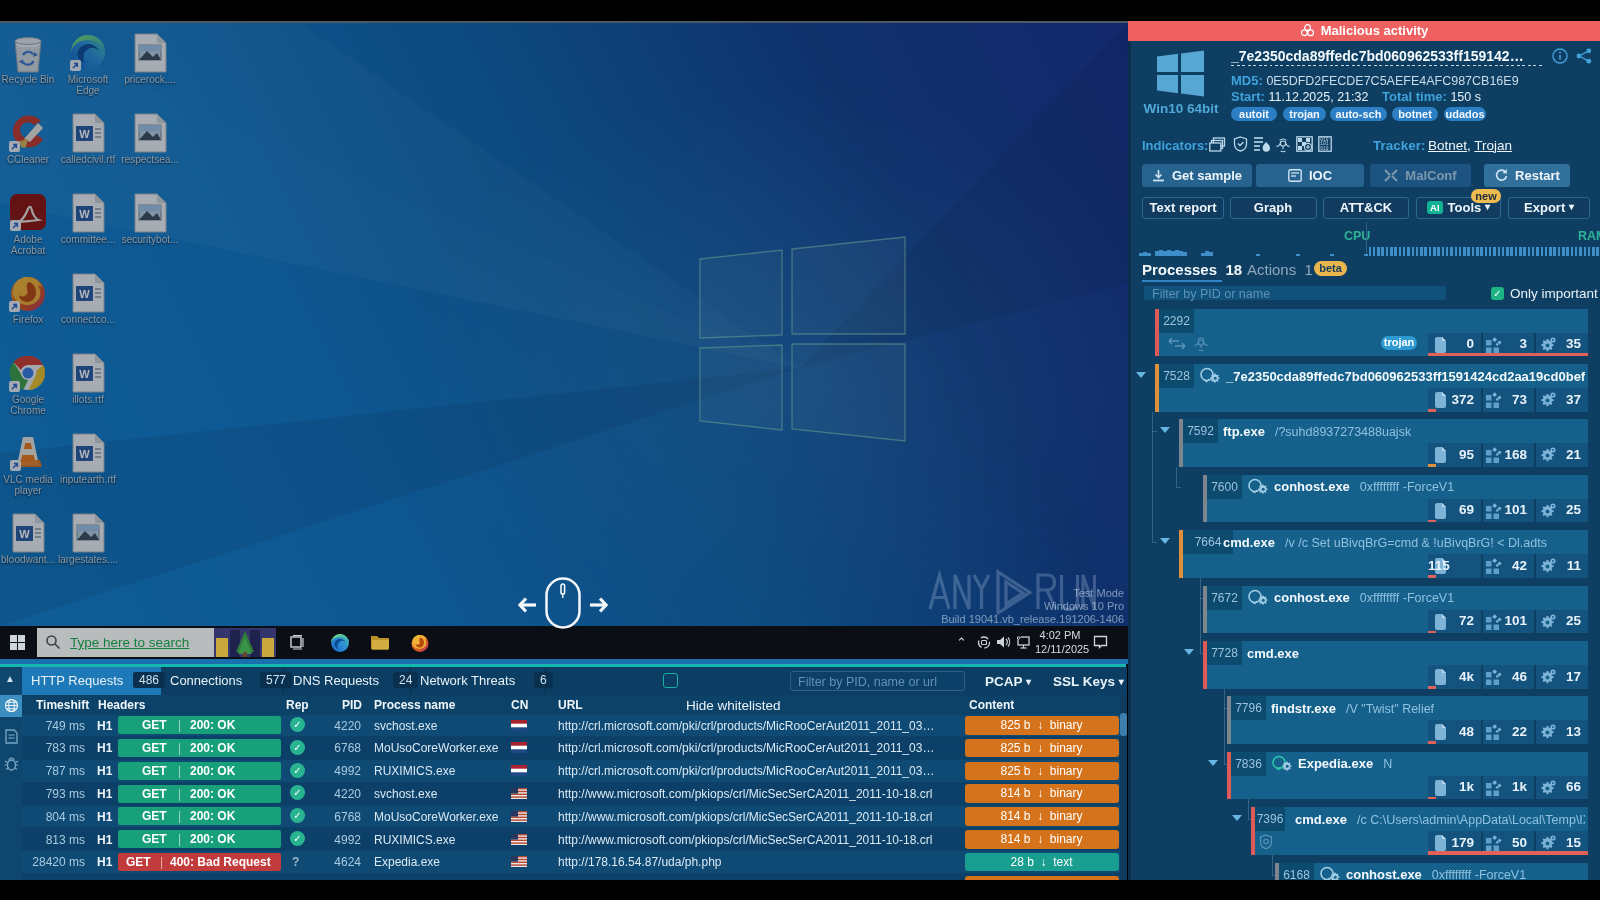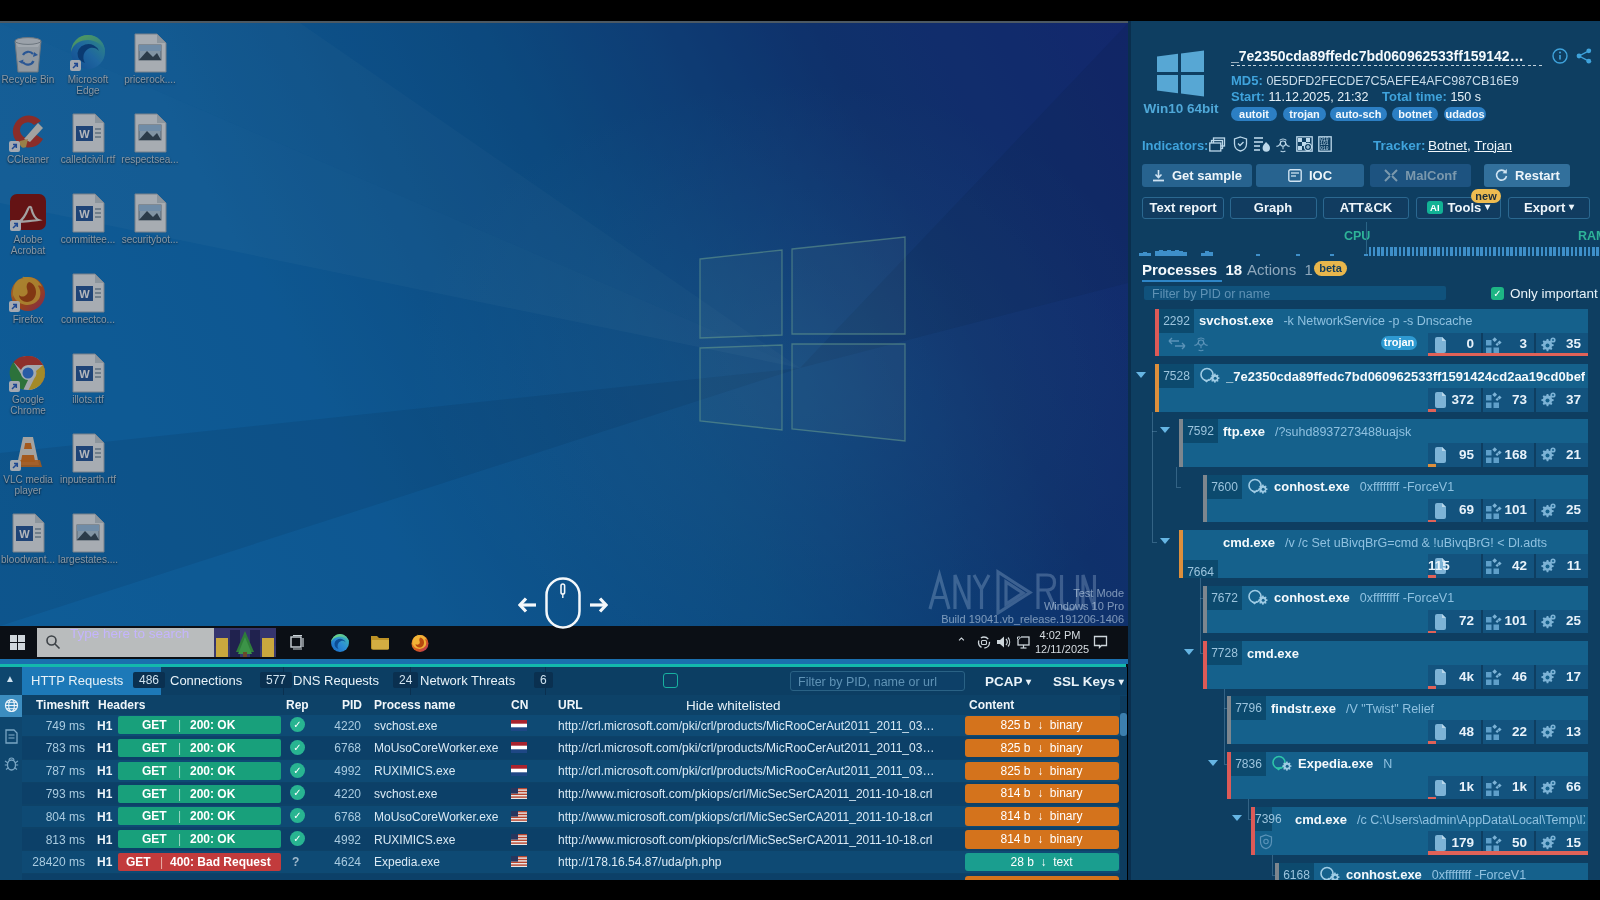--- a/index.html
+++ b/index.html
@@ -14,21 +14,21 @@
   linear-gradient(63deg,#157fcc 0%,#1378c4 30%,#1163a8 55%,#15418d 78%,#1a3390 100%);}
 .beam{position:absolute;left:0;top:0;width:1128px;height:603px;}
 #dim{left:0;top:0;width:1128px;height:605px;background:rgba(2,14,30,0.30);}
 .dlabel{position:absolute;color:#c3d4e0;font-size:10px;line-height:11px;text-align:center;
  text-shadow:0 1px 2px rgba(0,0,0,0.8);}
 
 #taskbar{left:0;top:605px;width:1128px;height:33px;background:#0b0f15;overflow:hidden;}
 #tb-blue{left:0;top:638px;width:1128px;height:4.5px;background:#1a6fae;}
 #tb-teal{left:0;top:642.5px;width:1126px;height:3.5px;background:#14b8ac;}
 #searchbox{left:37px;top:2px;width:239px;height:29px;background:#b9bcbd;}
-#searchtext{left:70px;top:0;color:#c4b5fd;font-size:13.5px;}
+#searchtext{left:70px;top:9px;color:#15803d;font-size:13.5px;text-decoration:underline;}
 .tbicon{position:absolute;top:5px;}
 .trayic{position:absolute;color:#cdd5da;font-size:12px;top:9px;}
 
 #movetxt{left:0;top:528px;width:1128px;text-align:center;color:#eef4f8;font-size:16.5px;letter-spacing:0px;}
 .wmtxt{position:absolute;color:rgba(215,232,245,0.55);font-size:11px;text-align:right;right:4px;}
 
 #netpanel{left:0;top:667px;width:1127px;height:213px;background:#0d4268;overflow:hidden;}
 #sidebar{left:0;top:0;width:22px;height:213px;background:#0e466e;}
 #tabbar{left:22px;top:0;width:1105px;height:28px;background:#0c3e63;}
 .ntab{position:absolute;top:0;height:28px;color:#e8f2f8;font-size:13px;}
@@ -610,20 +610,28 @@
         <div class="cbadge" style="background:#1a9e8f;">28 b &nbsp;↓&nbsp; text</div>
       </div>
       <div class="nrow nr-even" style="top:207.10000000000002px;left:22px;height:6px;">
         <div class="cbadge" style="background:#d4731c;height:6px;"></div>
       </div>
       <div class="abs" style="left:1120px;top:29px;width:7px;height:184px;background:#0d3c5f;"></div>
       <div class="abs" style="left:1120px;top:46px;width:7px;height:23px;background:#3c7fae;border-radius:3px;"></div>
     </div>
     <div id="rpanel" class="abs">
       <div class="abs" style="left:0;top:0;width:3px;height:859px;background:#0a2e4d;"></div>
+      <div id="redbar" class="abs"><svg style="display:inline-block;vertical-align:-3px;margin-right:6px" width="15" height="15" viewBox="0 0 15 15">
+          <g fill="none" stroke="#fff" stroke-width="1.2">
+            <circle cx="7.5" cy="4.6" r="2.9"></circle>
+            <circle cx="4.4" cy="9.8" r="2.9"></circle>
+            <circle cx="10.6" cy="9.8" r="2.9"></circle>
+          </g>
+          <circle cx="7.5" cy="8" r="1.6" fill="#fff"></circle>
+        </svg>Malicious activity</div>
       <svg class="abs" style="left:29px;top:29px" width="47" height="47" viewBox="0 0 47 47">
         <g fill="#57a7d4">
           <polygon points="0,6.5 21,3.8 21,22 0,22"></polygon>
           <polygon points="24,3.4 47,0.5 47,22 24,22"></polygon>
           <polygon points="0,25 21,25 21,43.2 0,40.5"></polygon>
           <polygon points="24,25 47,25 47,46.5 24,43.6"></polygon>
         </g>
       </svg>
       <div class="abs" style="left:13px;top:80px;width:80px;text-align:center;color:#4fa8d8;font-size:13.5px;font-weight:bold;white-space:nowrap;">Win10 64bit</div>
       <div class="abs" style="left:103px;top:27px;width:314px;color:#f4f9fc;font-size:14px;font-weight:bold;white-space:nowrap;overflow:hidden;">_7e2350cda89ffedc7bd060962533ff159142…</div>
@@ -820,21 +828,20 @@
       <div class="tline" style="left:47.5px;top:465.8px;width:5px;height:1px;"></div>
       <div class="tline" style="left:71.5px;top:576.6px;width:5px;height:1px;"></div>
       <div class="tline" style="left:71.5px;top:632px;width:5px;height:1px;"></div>
       <div class="tline" style="left:95.5px;top:687.4px;width:5px;height:1px;"></div>
       <div class="tline" style="left:95.5px;top:742.8px;width:5px;height:1px;"></div>
       <div class="tline" style="left:119.5px;top:798.2px;width:5px;height:1px;"></div>
       <div class="tline" style="left:143.5px;top:853.6px;width:5px;height:1px;"></div>
       <div class="prow abs" style="left:27px;top:287.6px;width:433px;height:47.5px;overflow:hidden;">
         <div class="lbar" style="background:#dd5a57;"></div>
         <div class="pbadge" style="width:35px;">2292</div>
-        <div class="abs" style="left:44px;top:4.5px;right:3px;white-space:nowrap;overflow:hidden;color:#f4f9fc;font-size:13px;font-weight:bold;">svchost.exe<span style="color:#8fc1e0;font-weight:normal;font-size:12.5px;margin-left:10px;">-k NetworkService -p -s Dnscache</span></div>
         <svg class="abs" style="left:11px;top:28px" width="22" height="14" viewBox="0 0 22 14">
           <path d="M3 4 h10 M3 4 l3 -3 M3 4 l3 3 M19 9 h-10 M19 9 l-3 -3 M19 9 l-3 3" stroke="#5b93b8" stroke-width="1.4" fill="none"></path>
         </svg>
         <svg class="abs" style="left:38px;top:27px" width="16" height="16" viewBox="0 0 16 16">
           <g fill="none" stroke="#5b93b8" stroke-width="1.1">
             <circle cx="8" cy="6.6" r="2.6"></circle>
             <path d="M4.6 3.4 a4.8 4.8 0 0 1 6.8 0 M1.4 9.4 a4.6 4.6 0 0 0 4.2 -5 M14.6 9.4 a4.6 4.6 0 0 1 -4.2 -5 M5.6 14 a4.6 4.6 0 0 0 4.8 0 M8 9.2 v3"></path>
           </g>
         </svg>
         <div class="abs" style="left:226px;top:27.5px;width:36px;height:13.5px;background:#2e9ad2;border-radius:7px;color:#fff;font-size:11px;font-weight:bold;text-align:center;line-height:13.5px;">trojan</div>
@@ -995,21 +1002,21 @@
             </g>
           </svg>
           <div class="snum" style="left:106px;width:47px;text-align:right;right:auto;">25</div>
           <div class="sdiv" style="left:53px;"></div>
           <div class="sdiv" style="left:106px;"></div>
         </div>
         <div class="runder" style="left:225px;top:45px;width:8px;height:2.5px;background:#e06258;"></div>
       </div>
       <div class="prow abs" style="left:51px;top:509.2px;width:409px;height:47.5px;overflow:hidden;">
         <div class="lbar" style="background:#dd8f3c;"></div>
-        <div class="pbadge" style="width:35px;margin-top:30px;">7664</div>
+        <div class="pbadge" style="width:50px;">7664</div>
         <div class="abs" style="left:44px;top:4.5px;right:3px;white-space:nowrap;overflow:hidden;color:#f4f9fc;font-size:13px;font-weight:bold;">cmd.exe<span style="color:#8fc1e0;font-weight:normal;font-size:12.5px;margin-left:10px;">/v /c Set uBivqBrG=cmd &amp; !uBivqBrG! &lt; Dl.adts</span></div>
         <div class="stats" style="left:249px;">
           <svg class="abs" style="left:6px;top:4px" width="13" height="16" viewBox="0 0 13 16">
             <path d="M1 2 a2 2 0 0 1 2 -2 h5 l4 4 v10 a2 2 0 0 1 -2 2 h-7 a2 2 0 0 1 -2 -2 z" fill="#7db3d6"></path>
             <path d="M8 0 l4 4 h-4 z" fill="#b9d7ea"></path>
           </svg>
           <div class="snum" style="left:0px;width:46px;text-align:left;right:auto;">115</div>
           <svg class="abs" style="left:58px;top:4px" width="16" height="16" viewBox="0 0 16 16">
             <g fill="#5f9fc9">
               <rect x="0" y="3" width="5.5" height="5.5"></rect>
@@ -1199,21 +1206,21 @@
           </svg>
           <div class="snum" style="left:106px;width:47px;text-align:right;right:auto;">66</div>
           <div class="sdiv" style="left:53px;"></div>
           <div class="sdiv" style="left:106px;"></div>
         </div>
         <div class="runder" style="left:201px;top:45px;width:8px;height:2.5px;background:#e06258;"></div>
       </div>
       <div class="arr" style="left:80px;top:738.8px;"></div>
       <div class="prow abs" style="left:123px;top:786.2px;width:337px;height:47.5px;overflow:hidden;">
         <div class="lbar" style="background:#dd5a57;"></div>
-        <div class="pbadge" style="width:17px;">7396</div>
+        <div class="pbadge" style="width:30px;">7396</div>
         <div class="abs" style="left:44px;top:4.5px;right:3px;white-space:nowrap;overflow:hidden;color:#f4f9fc;font-size:13px;font-weight:bold;">cmd.exe<span style="color:#8fc1e0;font-weight:normal;font-size:12.5px;margin-left:10px;">/c C:\Users\admin\AppData\Local\Temp\IXP…</span></div>
         <svg class="abs" style="left:8px;top:27px" width="14" height="16" viewBox="0 0 14 16">
           <path d="M7 1 L12.5 3 V7.5 c0 4 -2.8 6.5 -5.5 7.2 c-2.7 -0.7 -5.5 -3.2 -5.5 -7.2 V3 Z" fill="none" stroke="#5b93b8" stroke-width="1.2"></path>
           <circle cx="7" cy="7.5" r="2.2" fill="none" stroke="#5b93b8" stroke-width="1.1"></circle>
         </svg>
         <div class="stats" style="left:177px;">
           <svg class="abs" style="left:6px;top:4px" width="13" height="16" viewBox="0 0 13 16">
             <path d="M1 2 a2 2 0 0 1 2 -2 h5 l4 4 v10 a2 2 0 0 1 -2 2 h-7 a2 2 0 0 1 -2 -2 z" fill="#7db3d6"></path>
             <path d="M8 0 l4 4 h-4 z" fill="#b9d7ea"></path>
           </svg>

